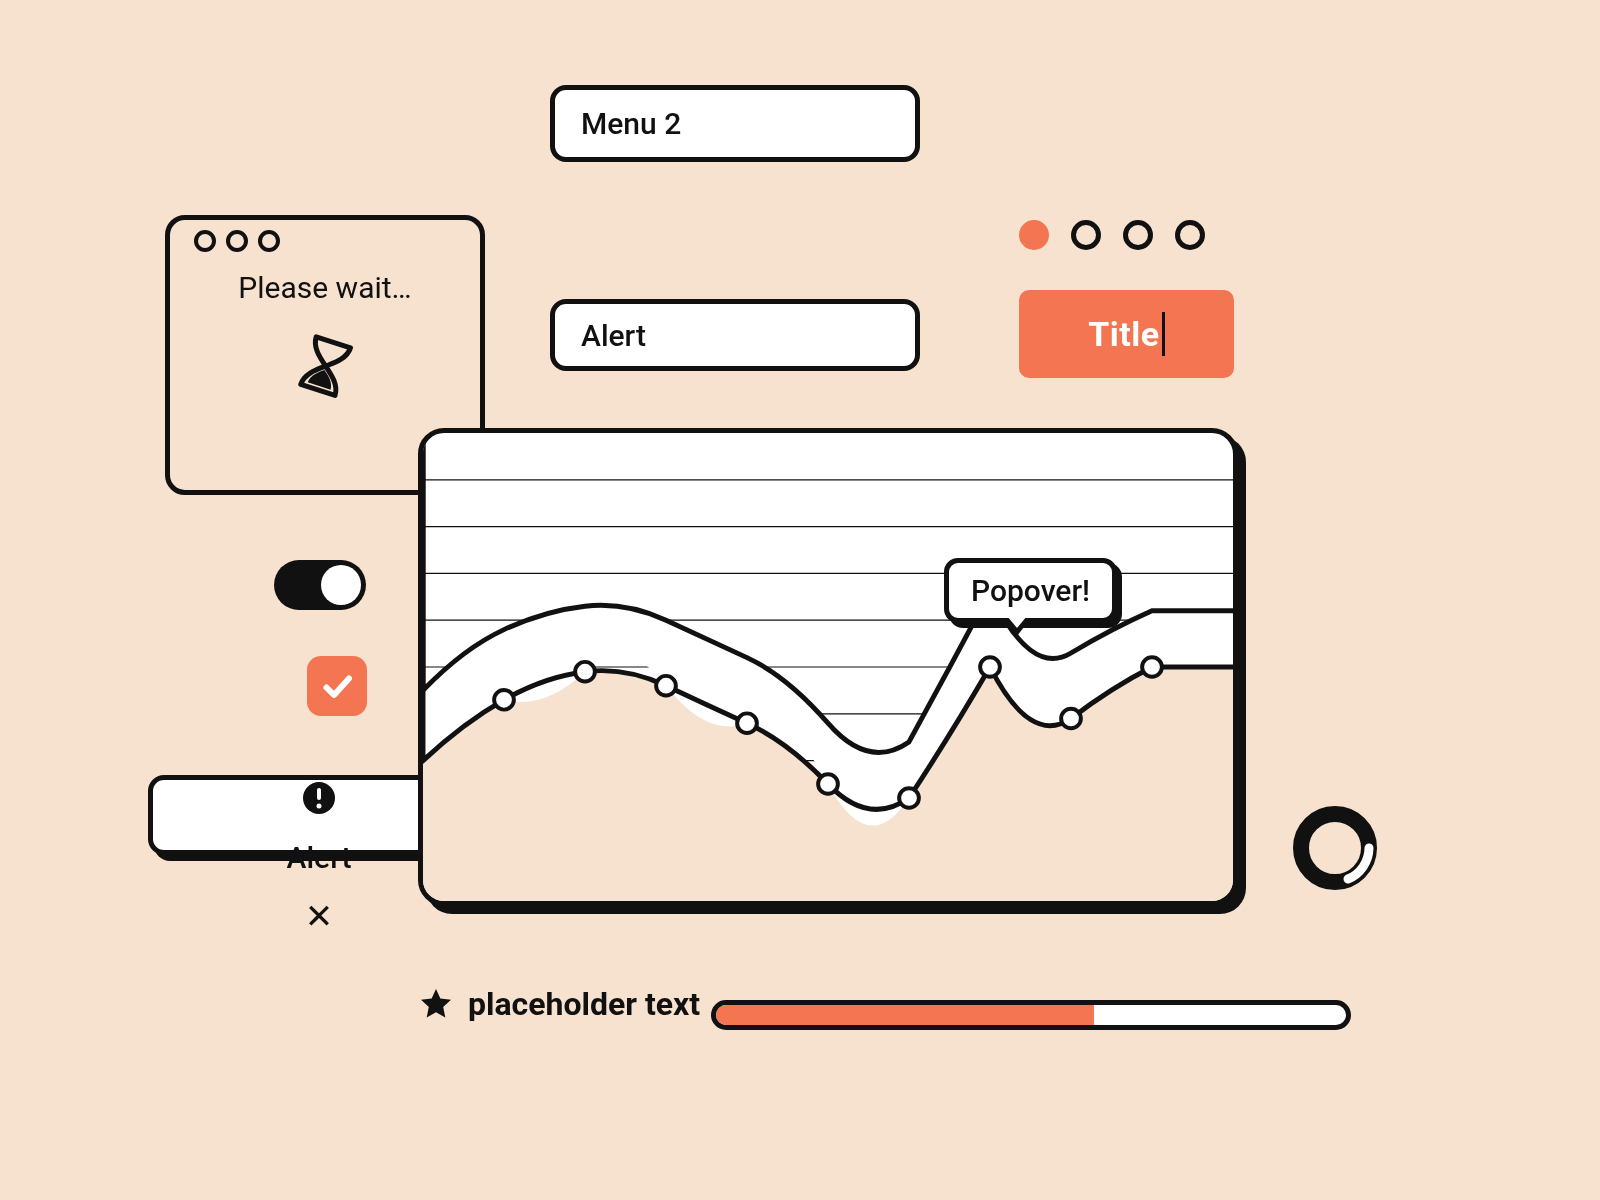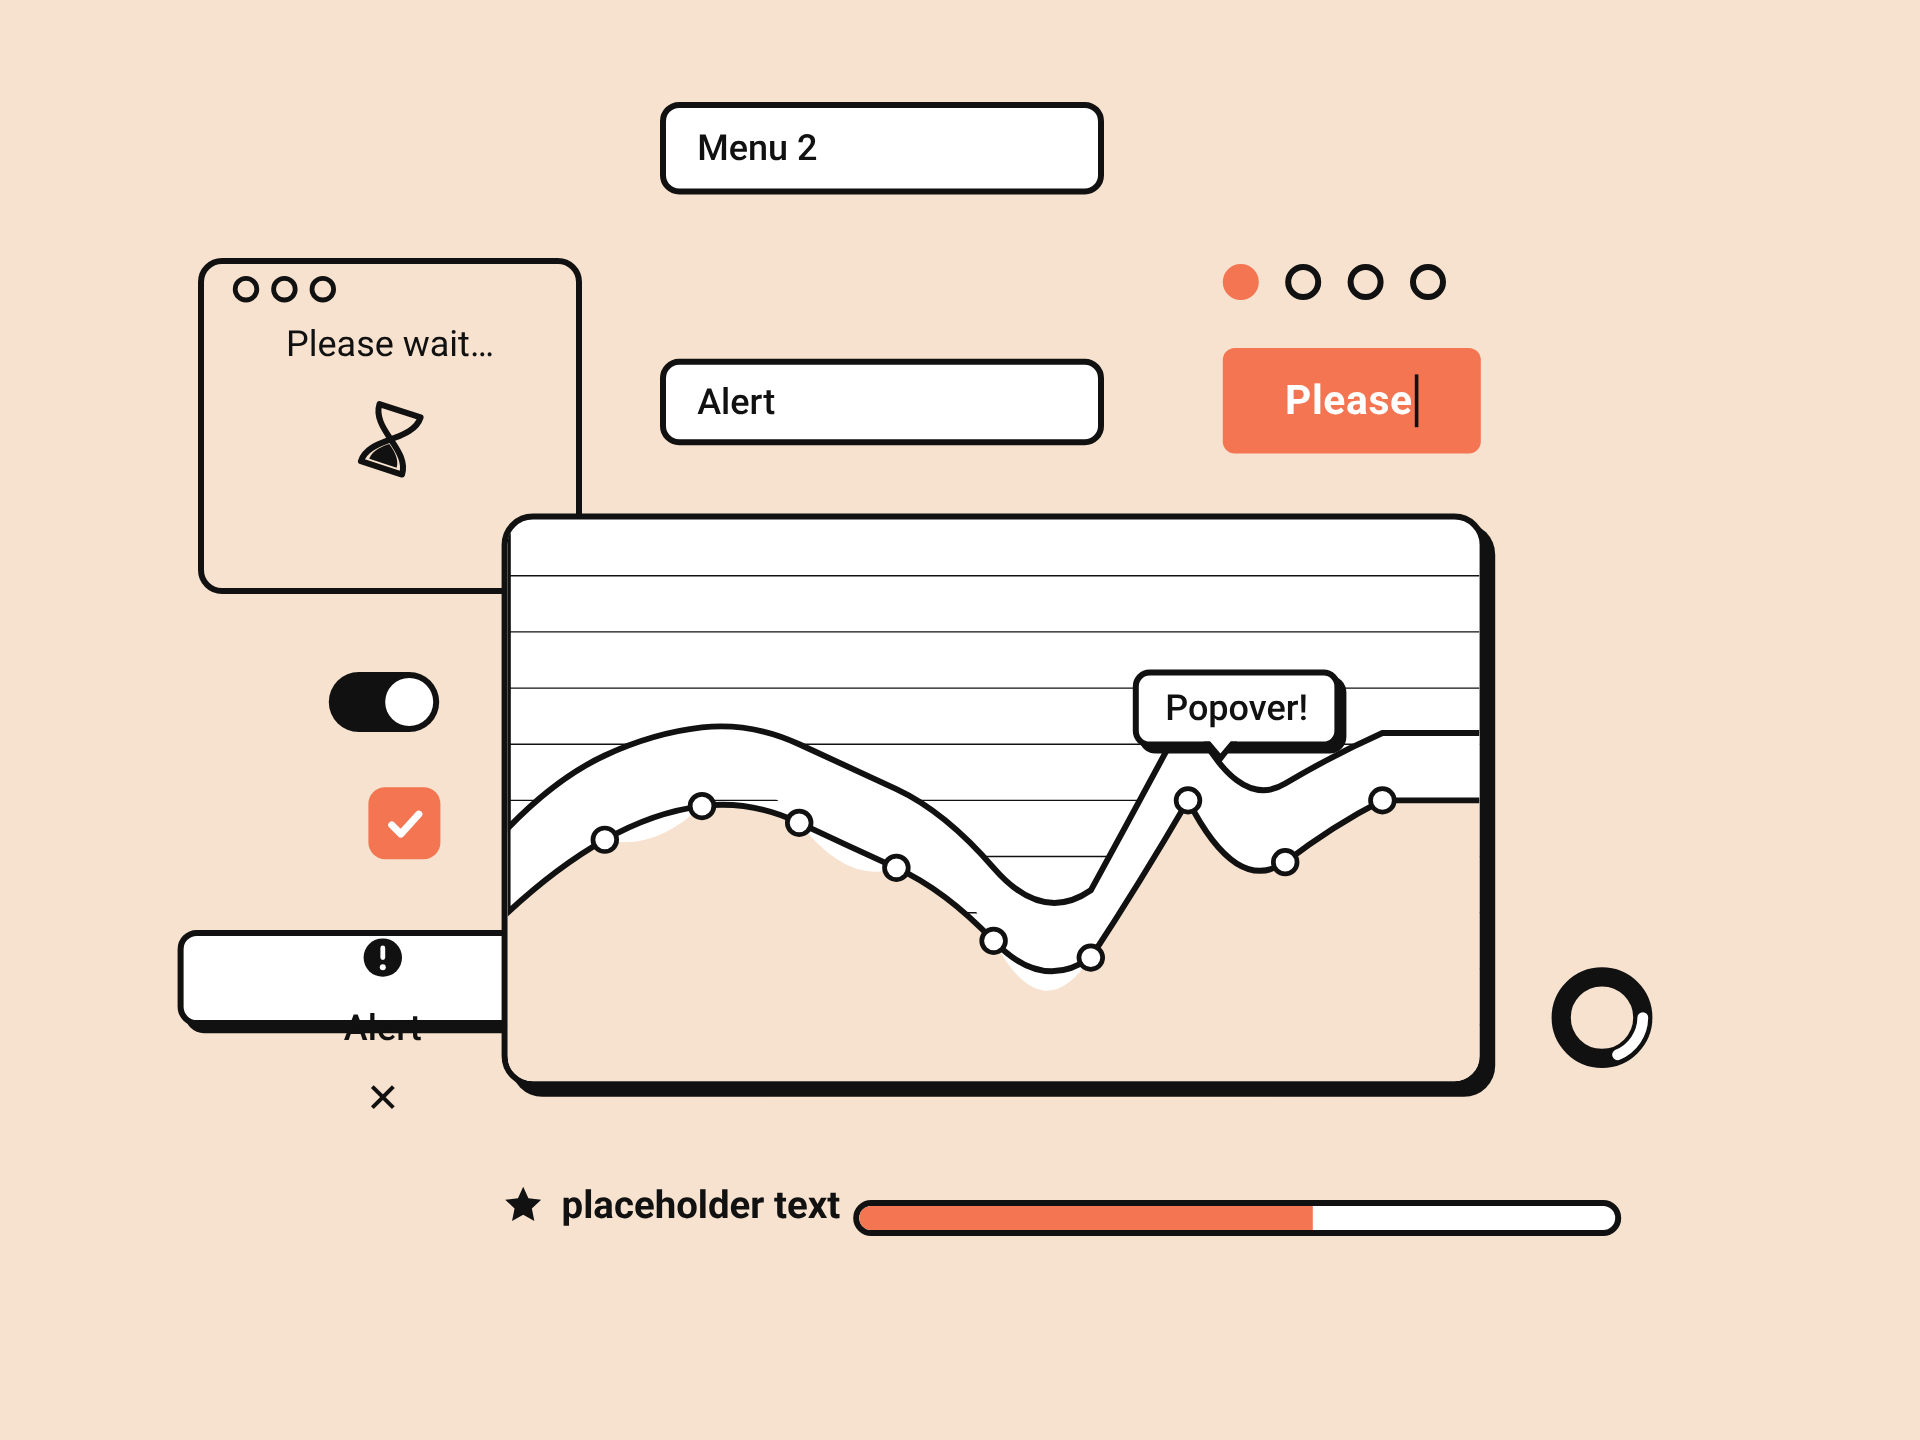--- a/index.html
+++ b/index.html
@@ -321,21 +321,21 @@
   <div class="pager-dot"></div>
   <div class="pager-dot"></div>
   <div class="pager-dot"></div>
 </div>
 
 <div class="input-field">
   <span>Alert</span>
 </div>
 
 <div class="button">
-  <span>Please</span>
+  <span>Title</span>
   <span class="cursor"></span>
 </div>
 
 <div class="loading-window">
   <div class="traffic-lights">
     <div class="dot"></div>
     <div class="dot"></div>
     <div class="dot"></div>
   </div>
   <div class="wait-text">Please wait…</div>

